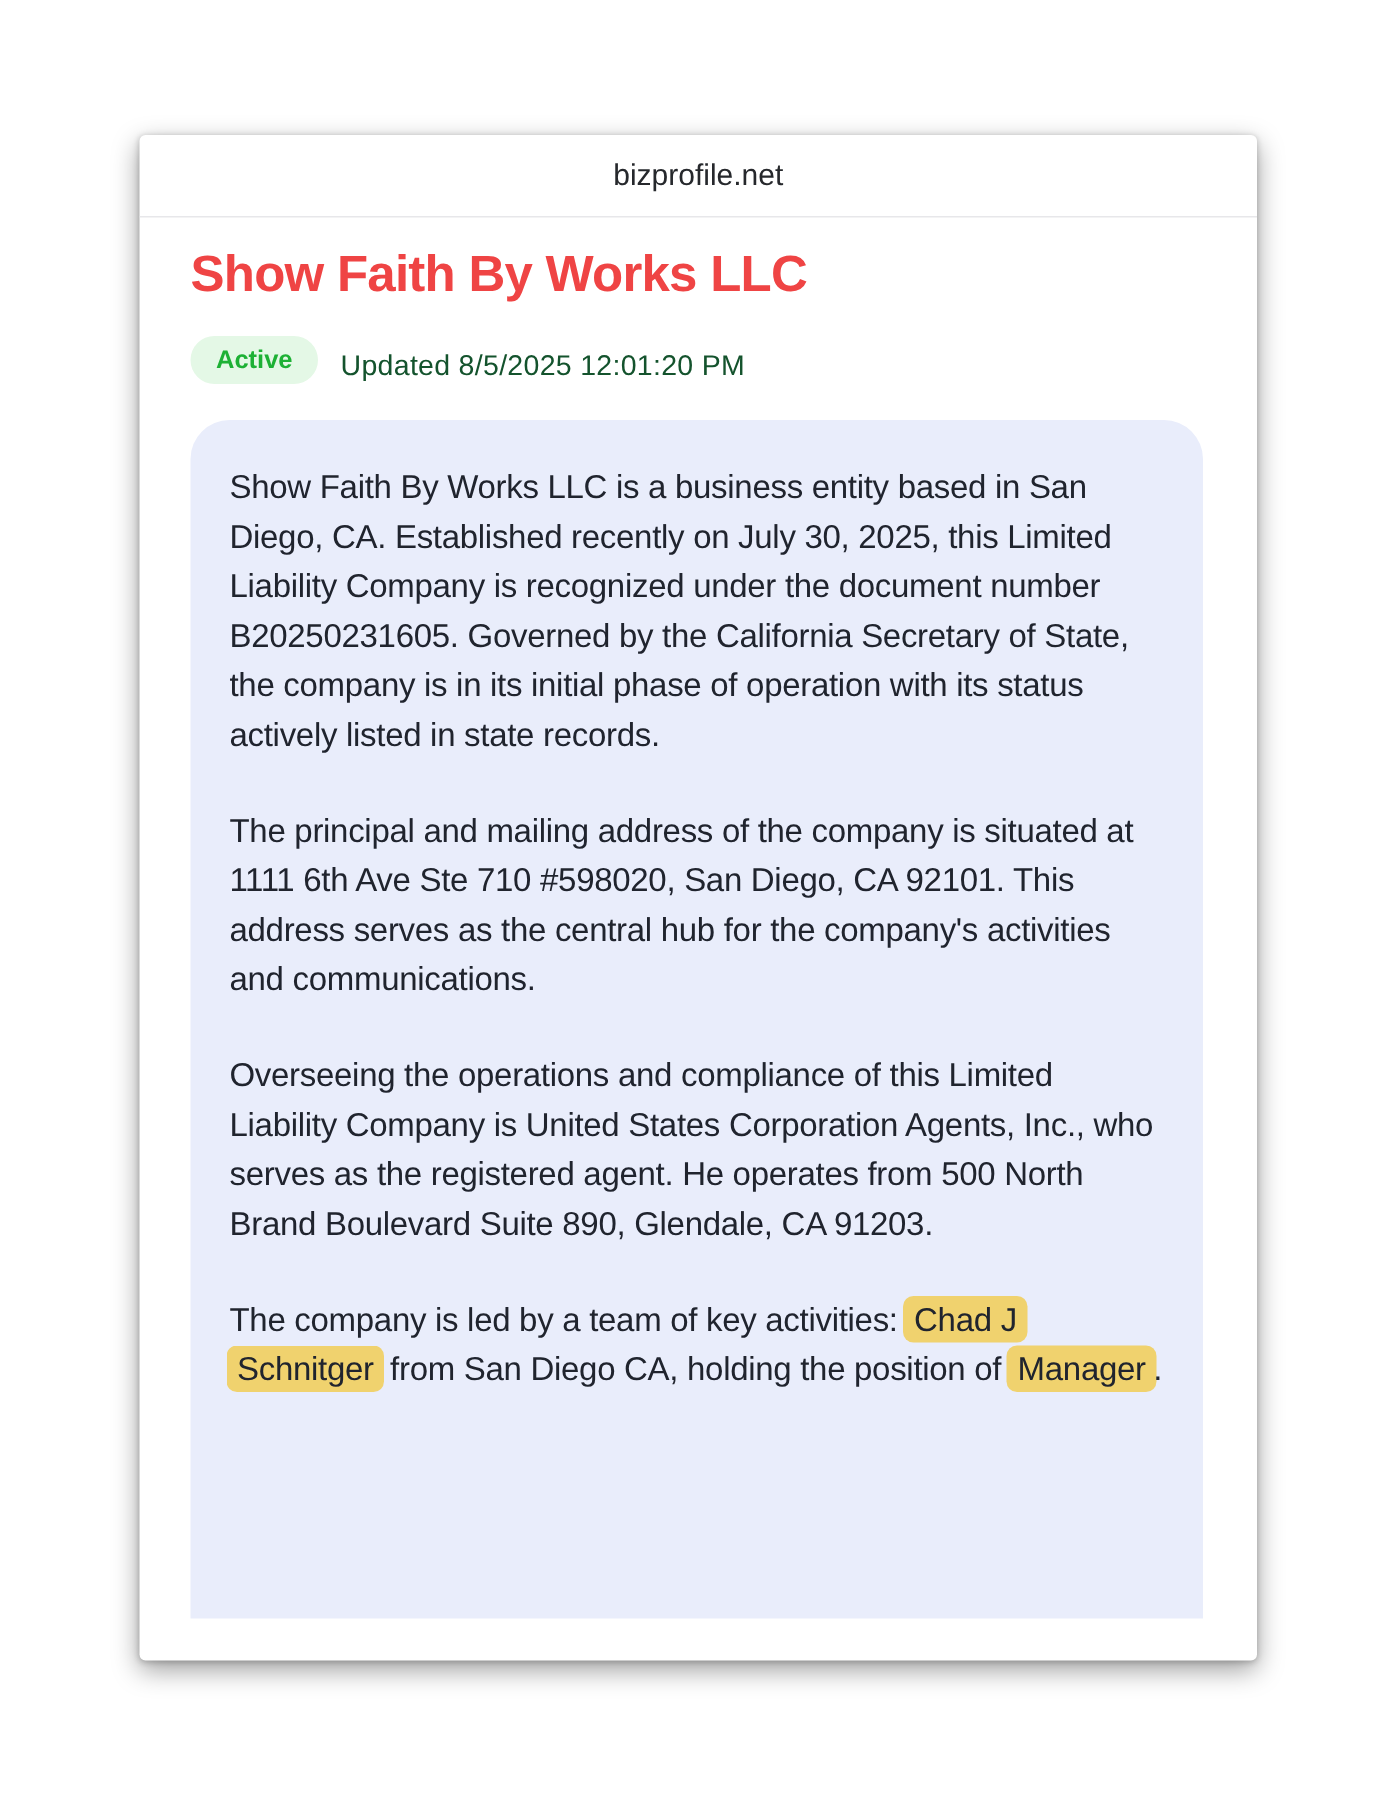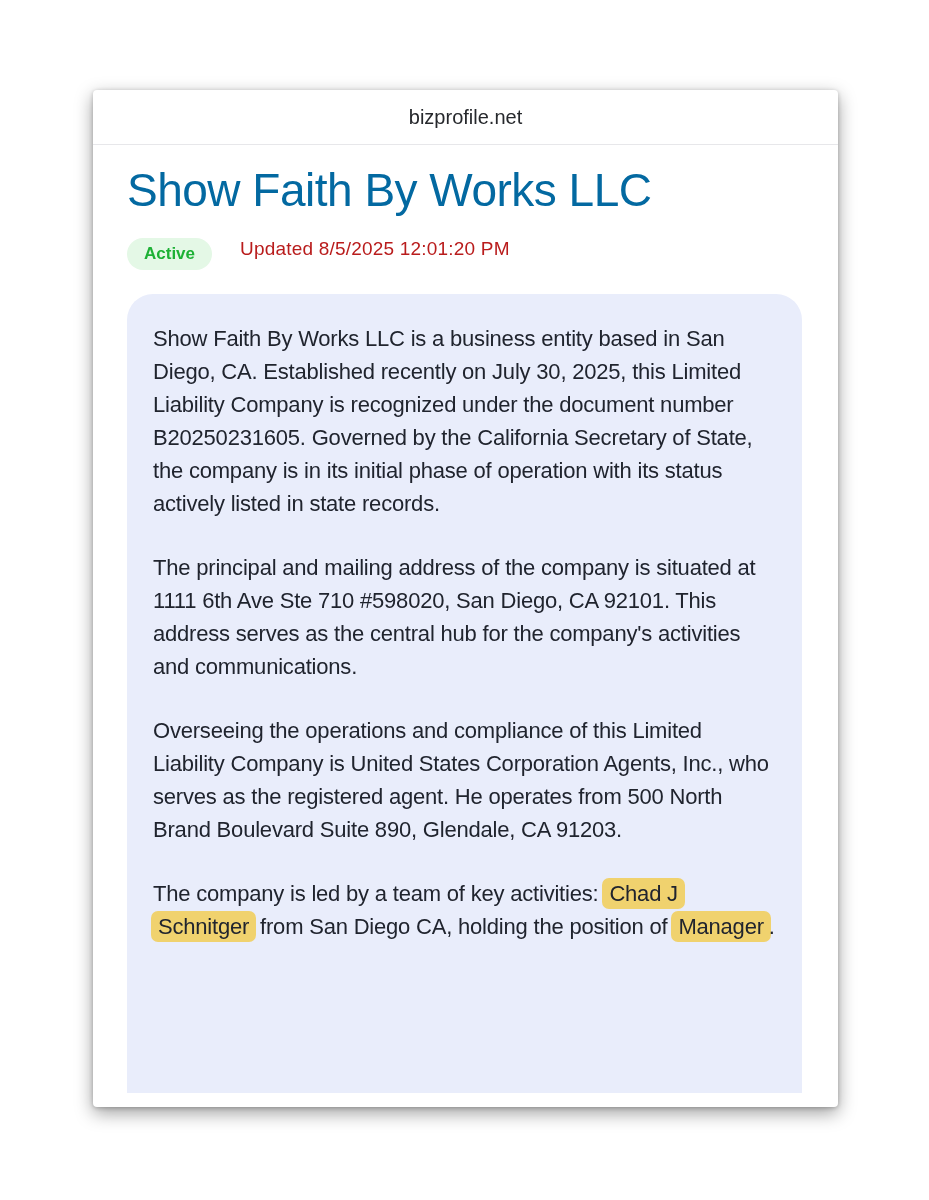--- a/index.html
+++ b/index.html
@@ -25,43 +25,43 @@
     height: 55px;
     display: flex; align-items: center; justify-content: center;
     font-size: 20px; font-weight: 500; color: #26282c;
     border-bottom: 1px solid #e7e7ea;
   }
 
   .content { padding: 0 34px; }
 
   h1.page-title {
     margin-top: 19px;
-    font-size: 46px;
-    font-weight: 400;
+    font-size: 34px;
+    font-weight: 700;
     letter-spacing: -0.5px;
-    color: #0369a1;
+    color: #ef4444;
     line-height: 1.15;
   }
 
   .meta-row {
-    display: flex; align-items: flex-start;
+    display: flex; align-items: flex-end;
     margin-top: 21px;
-    gap: 28px;
+    gap: 15px;
   }
   .status-badge {
     display: inline-flex; align-items: center; justify-content: center;
     background: #e4f8e6;
     color: #1db135;
     font-size: 17px; font-weight: 700;
     padding: 6px 17px;
     border-radius: 17px;
     line-height: 1.2;
   }
   .updated {
-    color: #b91c1c;
+    color: #14532d;
     font-size: 19px;
     letter-spacing: 0.2px;
   }
 
   .summary-card {
     margin-top: 24px;
     width: 675px;
     height: 799px;
     background: #e9edfb;
     border-radius: 26px 26px 0 0;

